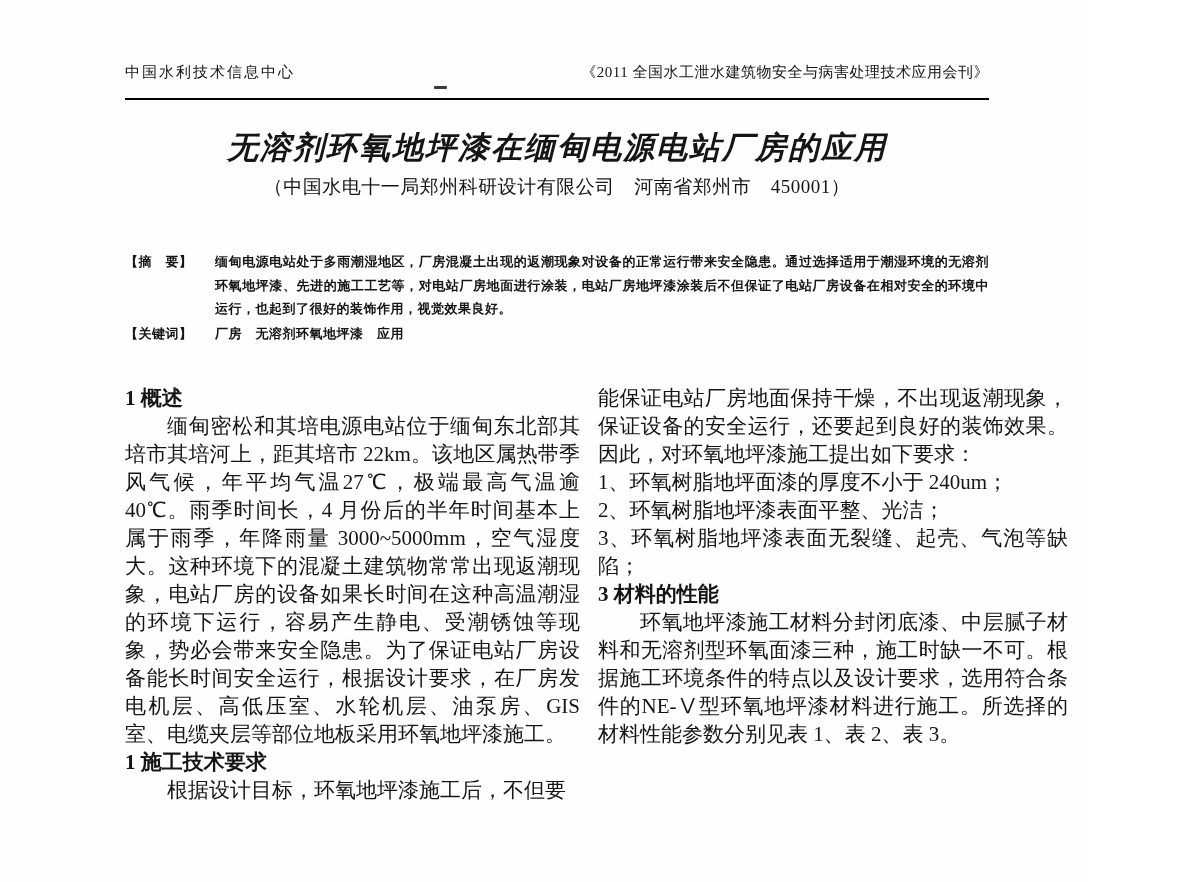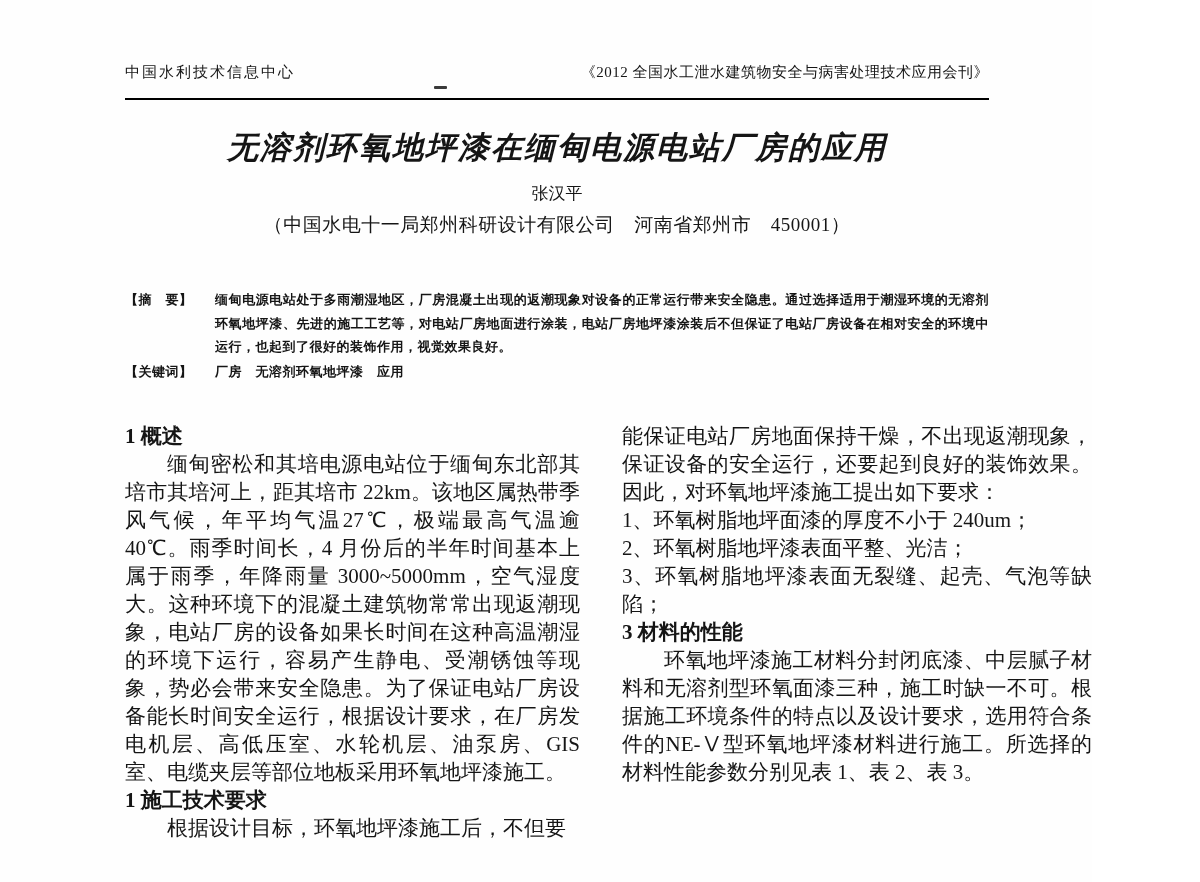--- a/index.html
+++ b/index.html
@@ -81,21 +81,21 @@
   }
   .hang { display: flex; }
   .hang .hang-label { flex: 0 0 90px; white-space: nowrap; }
   .hang .hang-body { flex: 1; text-align: justify; }
   .keywords-row { margin-top: 1px; }
 
   
   .columns {
     margin-top: 39px;
     display: flex;
-    gap: 42px;
+    gap: 18px;
     font-size: 21px;
     line-height: 28px;
     text-align: justify;
   }
   .col-left  { width: 455px; flex: 0 0 455px; }
   .col-right { width: 470px; flex: 0 0 470px; }
   .section-heading {
     font-weight: bold;
     font-size: 21px;
     margin: 0;
@@ -105,29 +105,28 @@
   .p-indent { text-indent: 2em; }
   .p-flat   { text-indent: 0; }
 </style>
 </head>
 <body>
 
 <div class="page">
 
   <div class="header">
     <span class="header-left">中国水利技术信息中心</span>
-    <span class="header-right">《2012 全国水工泄水建筑物安全与病害处理技术应用会刊》</span>
+    <span class="header-right">《2011 全国水工泄水建筑物安全与病害处理技术应用会刊》</span>
   </div>
   <span class="scan-mark"></span>
 
   <hr class="rule">
 
   <div class="title">无溶剂环氧地坪漆在缅甸电源电站厂房的应用</div>
 
-  <div class="author">张汉平</div>
 
   <div class="affiliation">（中国水电十一局郑州科研设计有限公司　河南省郑州市　450001）</div>
 
   <div class="abstract-block">
     <div class="hang abstract-row">
       <span class="hang-label">【摘　要】</span>
       <span class="hang-body">缅甸电源电站处于多雨潮湿地区，厂房混凝土出现的返潮现象对设备的正常运行带来安全隐患。通过选择适用于潮湿环境的无溶剂环氧地坪漆、先进的施工工艺等，对电站厂房地面进行涂装，电站厂房地坪漆涂装后不但保证了电站厂房设备在相对安全的环境中运行，也起到了很好的装饰作用，视觉效果良好。</span>
     </div>
     <div class="hang keywords-row">
       <span class="hang-label">【关键词】</span>

